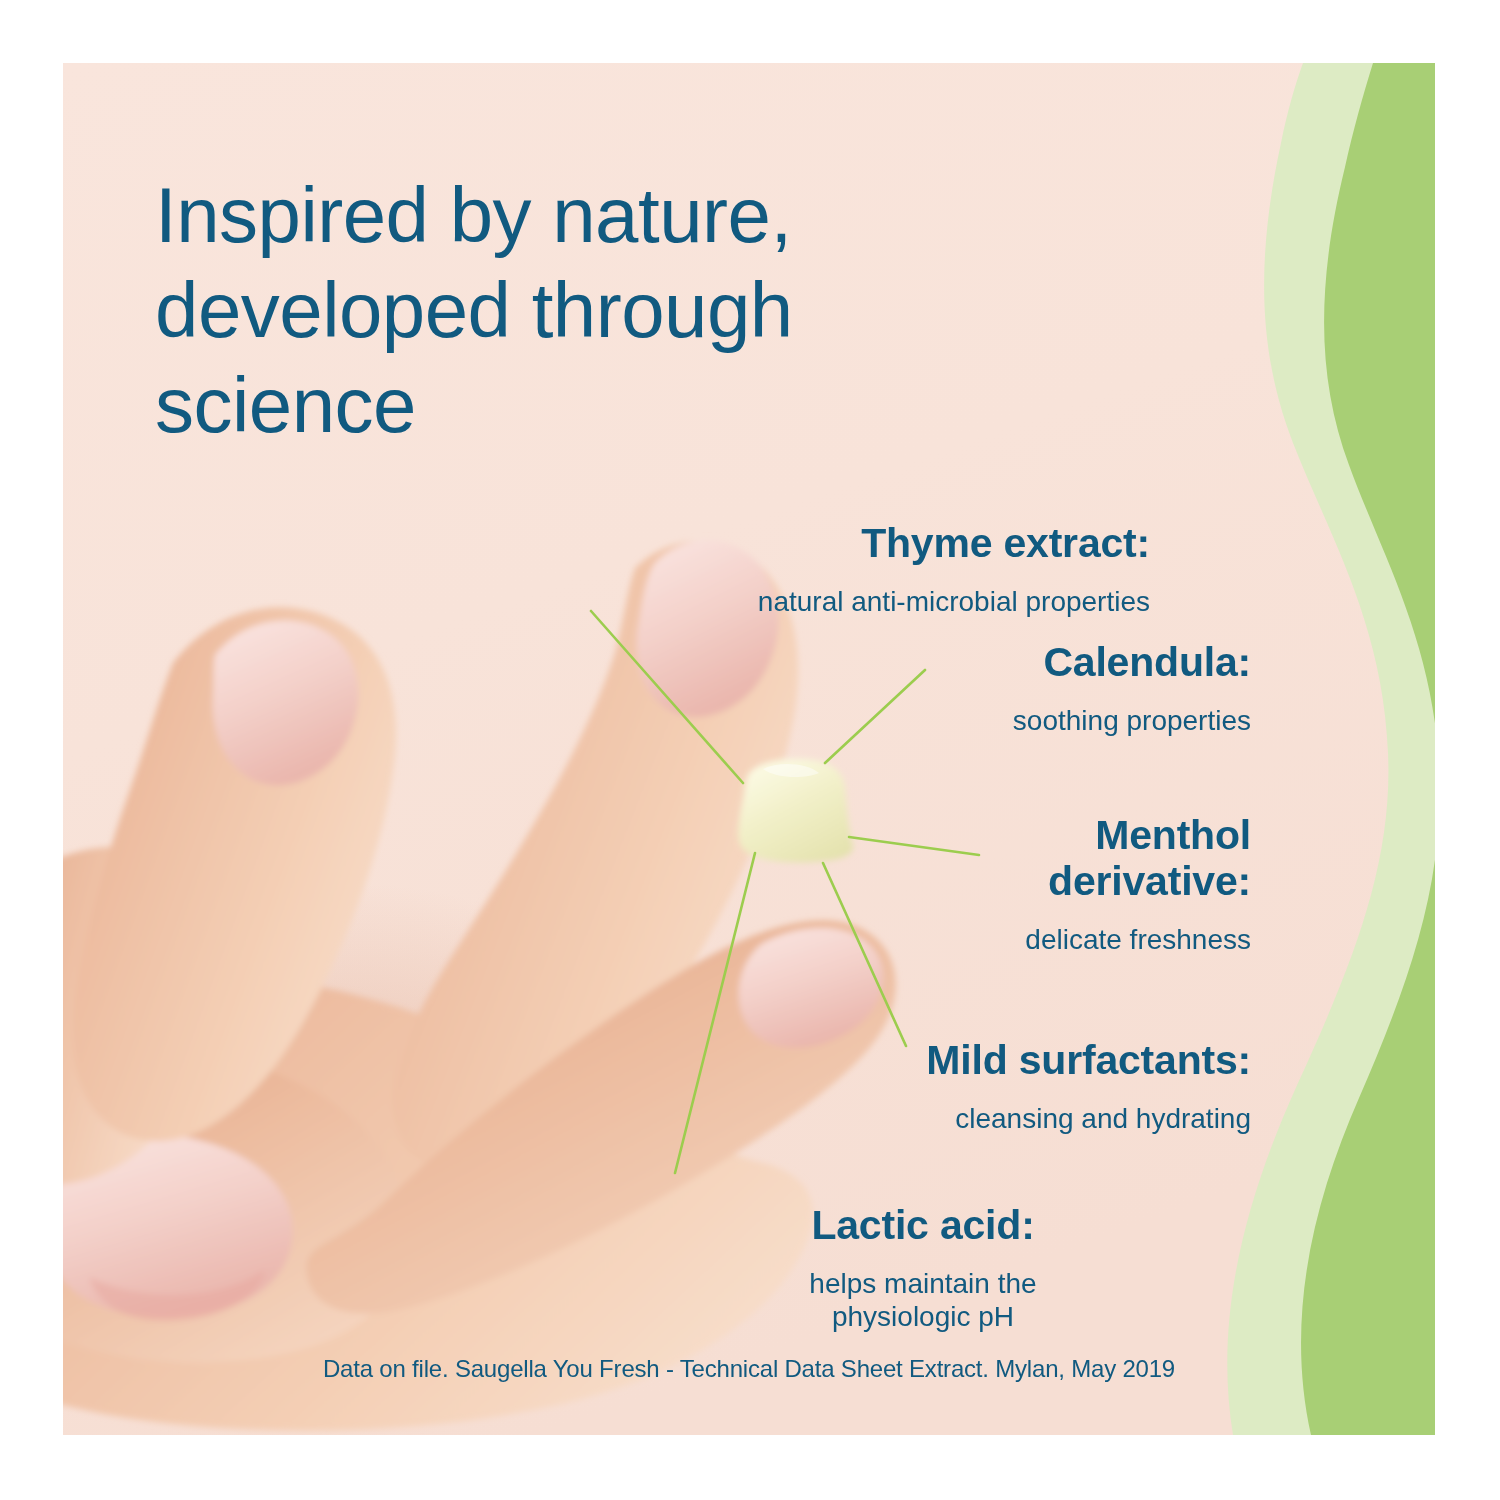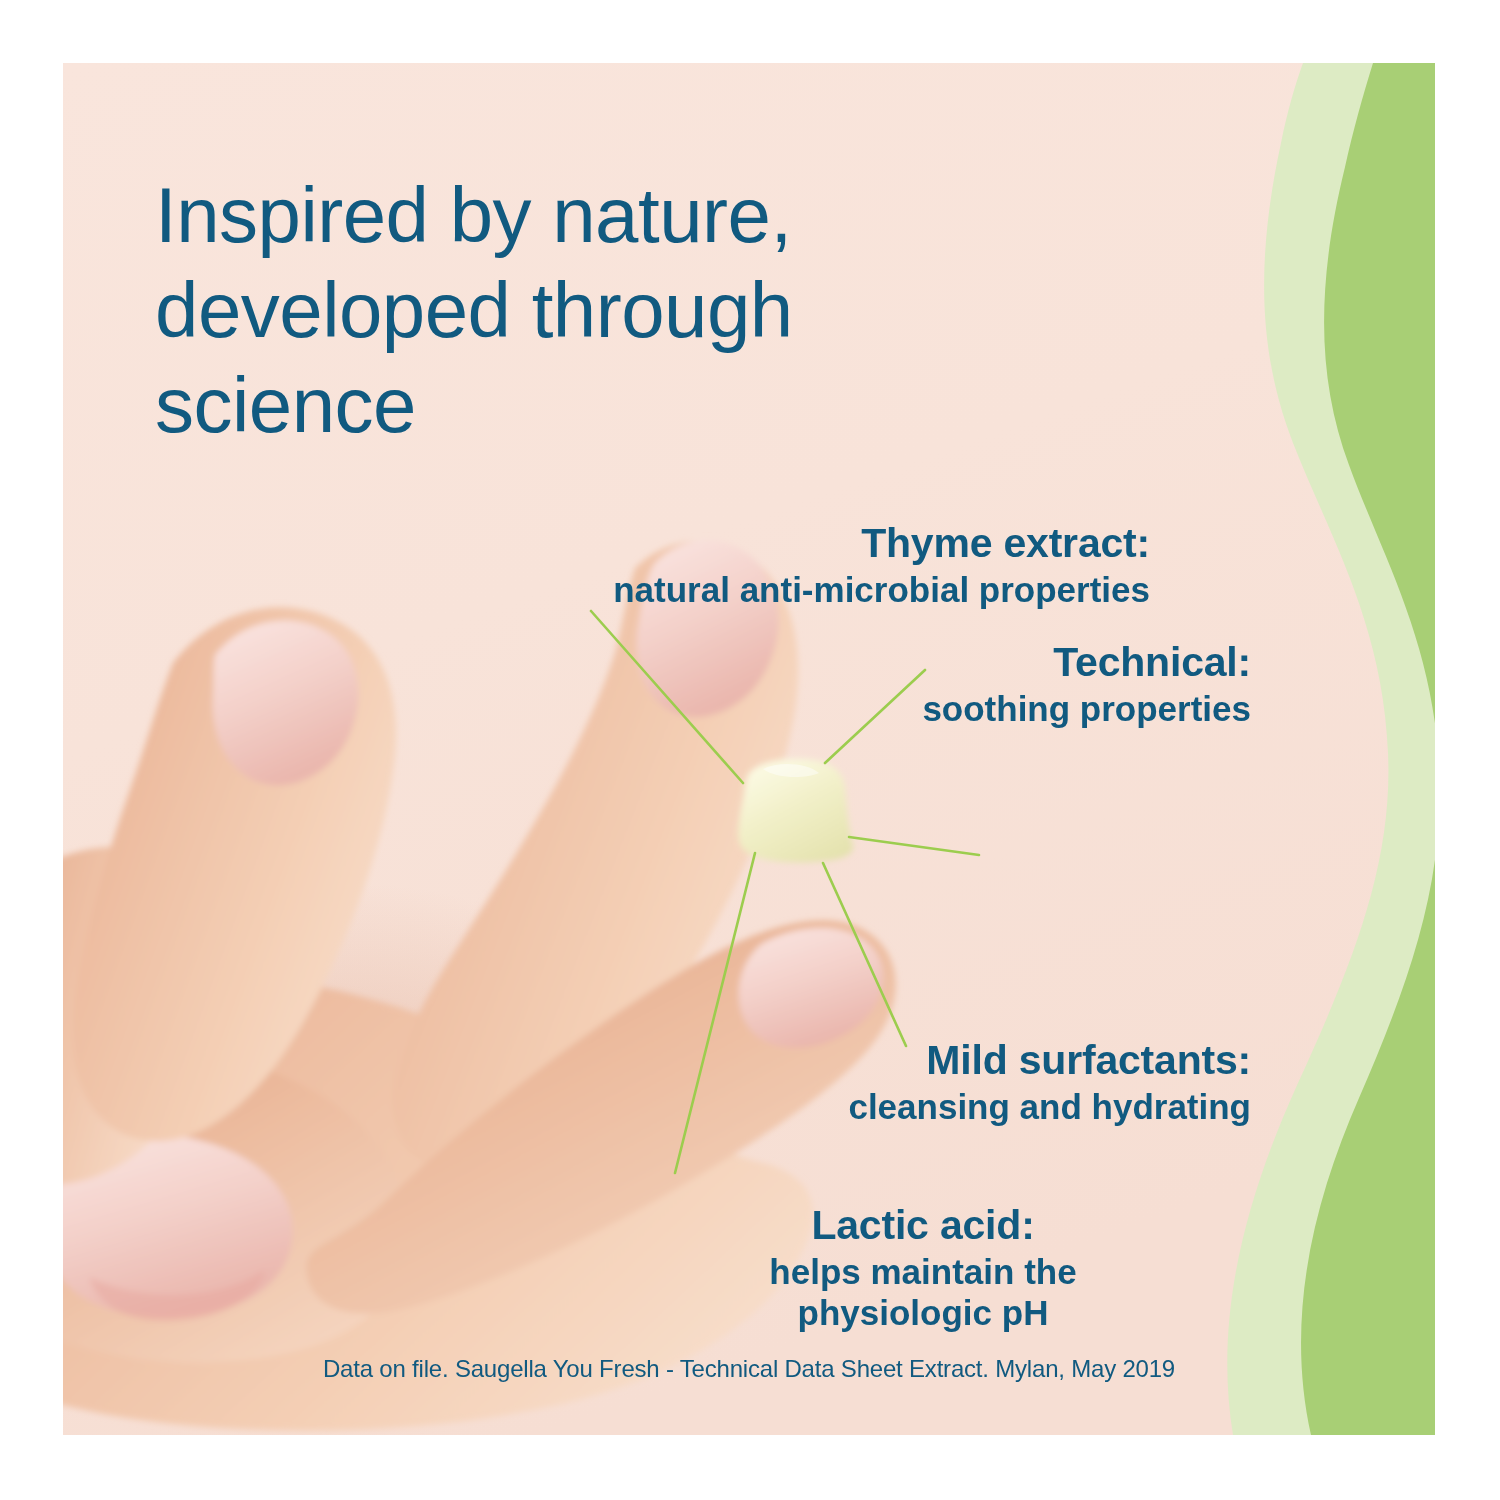--- a/index.html
+++ b/index.html
@@ -69,25 +69,25 @@
     color: #115a80;
   }
   .callout .head {
     font-weight: 700;
     font-size: 41px;
     line-height: 1.12;
     letter-spacing: -0.2px;
     display: block;
   }
   .callout .sub {
-    font-weight: 700;
-    font-size: 35px;
+    font-weight: 400;
+    font-size: 28px;
     line-height: 1.18;
     display: block;
-    margin-top: 2px;
+    margin-top: 18px;
   }
   .callout.right {
     text-align: right;
   }
 
   #c-thyme      { left: 527px; top: 458px; width: 560px; text-align: right; }
   #c-calendula  { left: 600px; top: 577px; width: 588px; text-align: right; }
   #c-menthol    { left: 740px; top: 750px; width: 448px; text-align: right; }
   #c-surfact    { left: 640px; top: 975px; width: 548px; text-align: right; }
   #c-lactic     { left: 600px; top: 1140px; width: 520px; text-align: center; }
@@ -295,24 +295,29 @@
     <div id="title">Inspired by nature,
 developed through
 science</div>
 
     <div class="callout" id="c-thyme">
       <span class="head">Thyme extract:</span>
       <span class="sub">natural anti-microbial properties</span>
     </div>
 
     <div class="callout right" id="c-calendula">
-      <span class="head">Technical:</span>
+      <span class="head">Calendula:</span>
       <span class="sub">soothing properties</span>
     </div>
 
+    <div class="callout right" id="c-menthol">
+      <span class="head" style="white-space:pre-line">Menthol
+derivative:</span>
+      <span class="sub">delicate freshness</span>
+    </div>
 
     <div class="callout right" id="c-surfact">
       <span class="head">Mild surfactants:</span>
       <span class="sub">cleansing and hydrating</span>
     </div>
 
     <div class="callout" id="c-lactic">
       <span class="head">Lactic acid:</span>
       <span class="sub" style="white-space:pre-line">helps maintain the
 physiologic pH</span>

